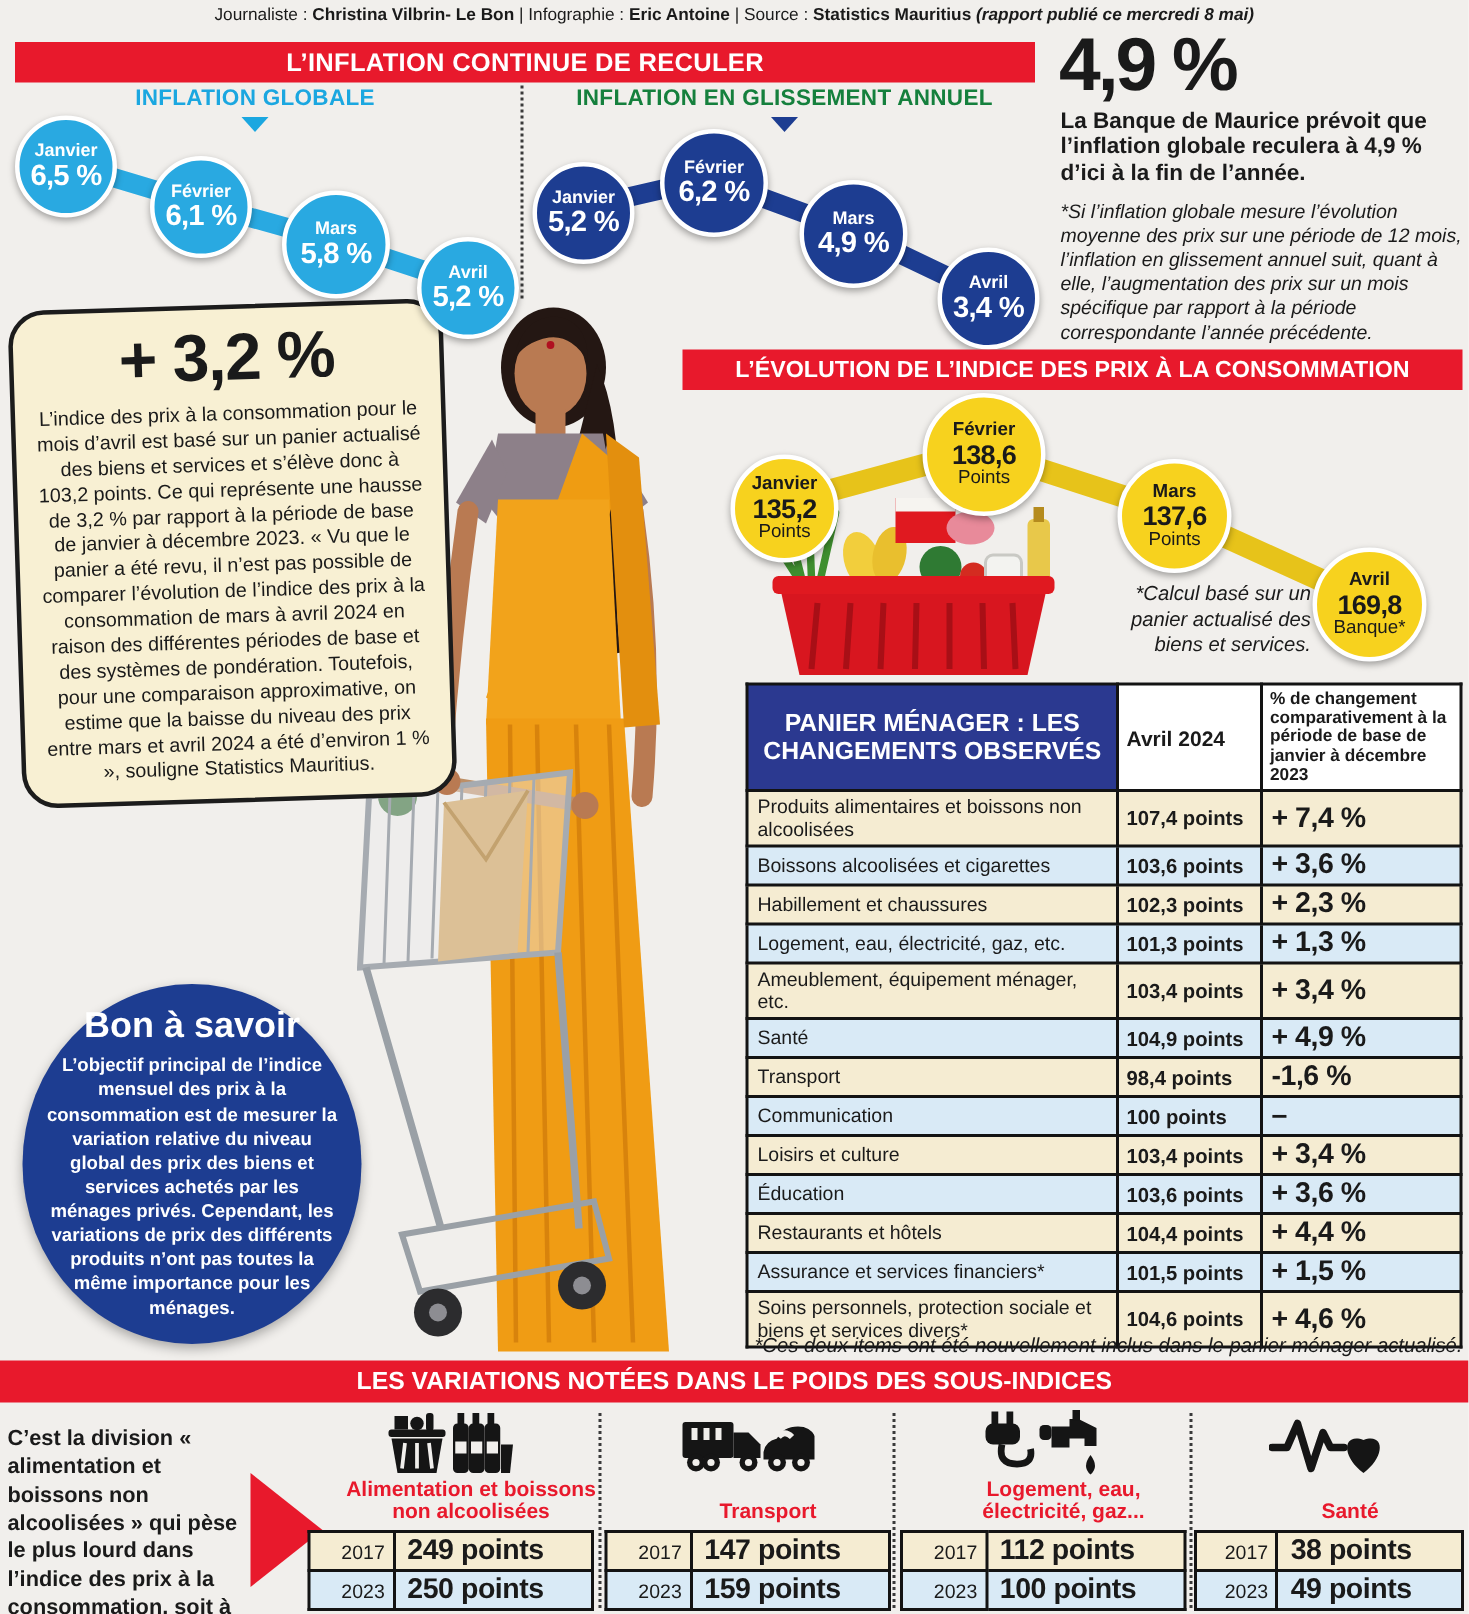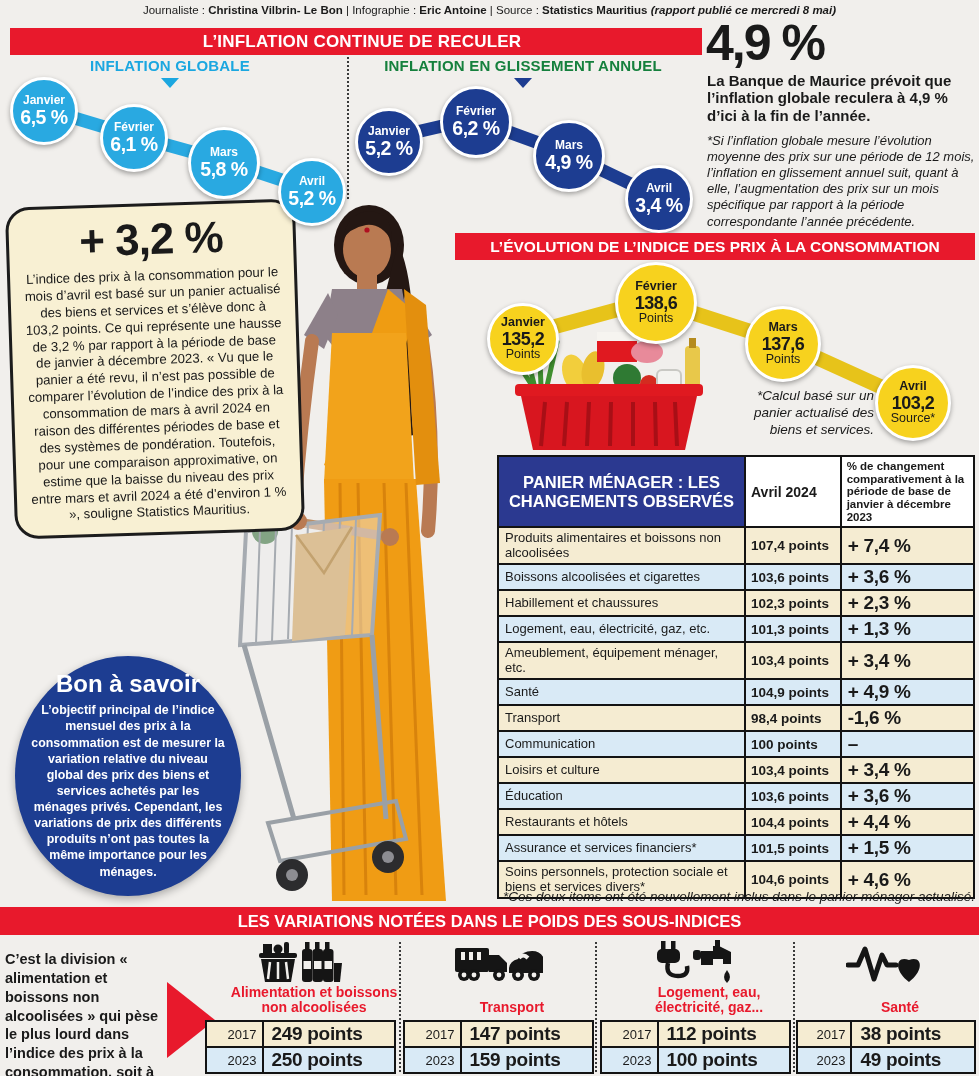--- a/index.html
+++ b/index.html
@@ -11,21 +11,21 @@
   .banner{background:#e8192c;color:#fff;font-weight:bold;text-align:center;z-index:6;}
   .tri{width:0;height:0;border-left:9px solid transparent;border-right:9px solid transparent;position:absolute;z-index:5;}
   .dotted-v{border-left:2px dotted #3a3a3a;position:absolute;z-index:1;}
 
   
   .credit{top:4px;left:0;width:100%;text-align:center;font-size:11.5px;z-index:6;}
   .credit b{font-weight:bold;}
   .credit i{font-style:italic;font-weight:bold;}
 
   
-  .banner1{left:10px;top:28px;width:680px;height:27px;line-height:27px;font-size:17px;letter-spacing:.2px;padding-left:12px;}
+  .banner1{left:10px;top:28px;width:680px;height:27px;line-height:27px;font-size:17px;letter-spacing:.2px;}
   .banner2{left:455px;top:233px;width:520px;height:27px;line-height:27px;font-size:15.5px;}
   .banner3{left:0;top:907px;width:979px;height:28px;line-height:28px;font-size:16.5px;}
 
   
   .big49{left:706px;top:14px;font-size:50px;font-weight:bold;letter-spacing:-2px;z-index:6;}
   .lead49{left:707px;top:72px;width:268px;font-size:15px;font-weight:bold;line-height:1.15;z-index:6;}
   .note49{left:707px;top:133px;width:268px;font-size:13px;font-style:italic;line-height:1.24;z-index:6;}
 
   
   .chart-h{font-weight:bold;font-size:15px;text-align:center;z-index:5;letter-spacing:.2px;}
@@ -225,22 +225,22 @@
     <span class="c-val">138,6</span>
     <span class="c-pts">Points</span>
   </div>
   <div class="circle c-yellow" style="left:745px;top:306px;width:70px;height:70px;">
     <span class="c-month">Mars</span>
     <span class="c-val">137,6</span>
     <span class="c-pts">Points</span>
   </div>
   <div class="circle c-yellow" style="left:875px;top:365px;width:70px;height:70px;">
     <span class="c-month">Avril</span>
-    <span class="c-val">103,2</span>
-    <span class="c-pts">Source*</span>
+    <span class="c-val">169,8</span>
+    <span class="c-pts">Banque*</span>
   </div>
   <div class="abs evo-note">*Calcul basé sur un panier actualisé des biens et services.</div>
 
   <table class="panier">
     <tbody>
         <tr>
       <td class="p-title">PANIER MÉNAGER : LES CHANGEMENTS OBSERVÉS</td>
       <td class="p-col2h">Avril 2024</td>
       <td class="p-col3h">% de changement comparativement à la période de base de janvier à décembre 2023</td>
     </tr>

